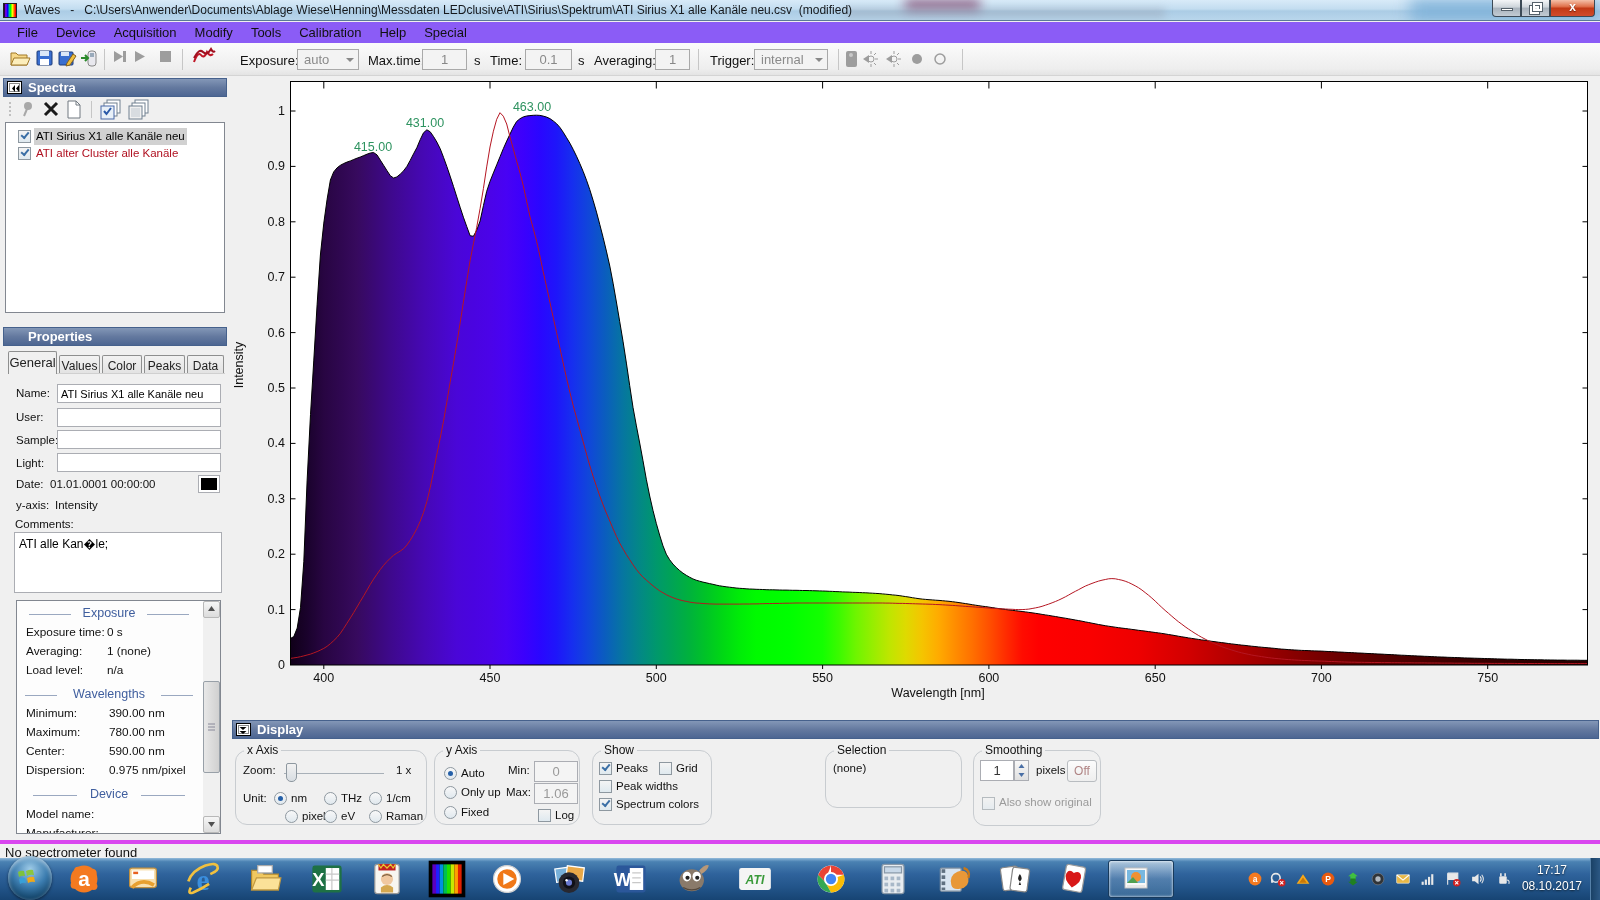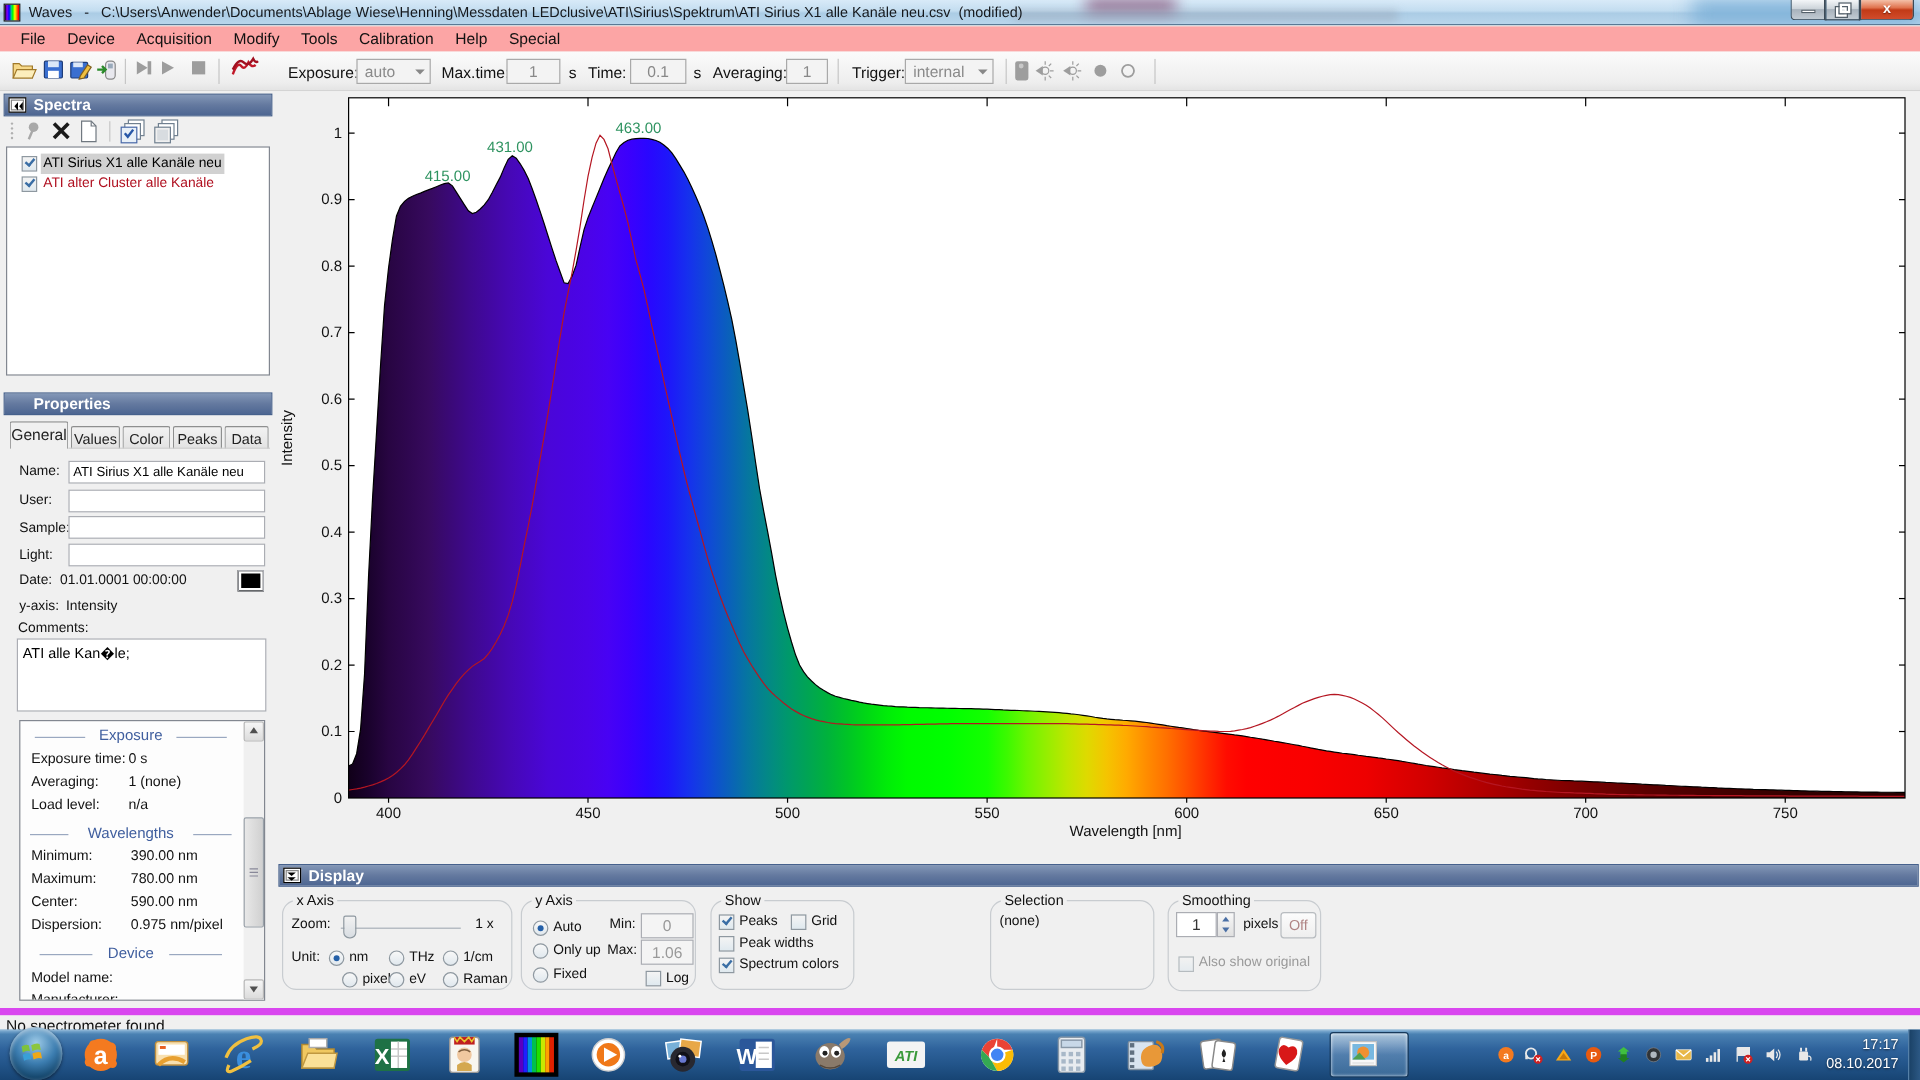--- a/index.html
+++ b/index.html
@@ -14,21 +14,21 @@
 #titletext{position:absolute;left:24px;top:3px;font-size:12px;color:#15181c}
 .winbtns{position:absolute;right:5px;top:0;height:18px;display:flex}
 .winbtn{width:29px;height:17px;border:1px solid #3c4a56;border-top:none;background:linear-gradient(180deg,#f4f6f8 0%,#cdd4da 45%,#a8b2bc 50%,#c2cbd3 100%);position:relative}
 .winbtn.first{border-radius:0 0 0 4px}
 .winbtn.close{width:45px;background:linear-gradient(180deg,#f4c0a8 0%,#e0734e 40%,#c23a16 52%,#d14c2c 100%);border-radius:0 0 4px 0}
 .winbtn .dash{position:absolute;left:8px;top:8px;width:12px;height:3px;background:#fff;border:1px solid #54606a}
 .winbtn .sq{position:absolute;left:11px;top:3px;width:9px;height:8px;border:2px solid #fff;outline:1px solid #54606a;background:transparent}
 .winbtn .sq2{position:absolute;left:8px;top:6px;width:9px;height:8px;border:2px solid #fff;outline:1px solid #54606a;background:linear-gradient(180deg,#e8ecef,#b8c2ca)}
 .winbtn .xx{position:absolute;left:0;top:0;width:100%;text-align:center;color:#fff;font-weight:bold;font-size:12px;text-shadow:0 1px 1px rgba(70,15,0,.65)}
 
-#menubar{position:absolute;left:0;top:22px;width:1600px;height:21px;background:#fca5a5}
+#menubar{position:absolute;left:0;top:22px;width:1600px;height:21px;background:#8b5cf6}
 #menubar span{display:inline-block;padding:3px 9px;font-size:13px;color:#111}
 
 #toolbar{position:absolute;left:0;top:43px;width:1600px;height:33px;background:linear-gradient(180deg,#fbfbfb,#eeeeee 80%,#e4e4e4);border-bottom:1px solid #d4d4d4}
 .tsep{position:absolute;top:6px;width:1px;height:21px;background:#c6c6c6}
 .tlabel{position:absolute;top:10px;font-size:13px;color:#111}
 .tbox{position:absolute;top:6px;height:21px;border:1px solid #a9a9a9;background:#f3f3f3;color:#888;font-size:13px;text-align:center;line-height:19px}
 .tdrop{position:absolute;top:6px;height:21px;border:1px solid #a9a9a9;background:#f3f3f3;color:#8a8a8a;font-size:13px;line-height:19px;padding-left:6px}
 .tdrop .da{position:absolute;right:4px;top:8px;width:0;height:0;border-left:4px solid transparent;border-right:4px solid transparent;border-top:4px solid #888}
 
 .phead{position:absolute;height:19px;background:linear-gradient(180deg,#8397b7 0%,#64799f 50%,#4d6692 100%);border:1px solid #46618c;color:#fff;font-weight:bold;font-size:13px}
@@ -62,26 +62,26 @@
 #disppanel{position:absolute;left:228px;top:718px;width:1372px;height:122px;background:#f0f0f0}
 .gbox{position:absolute;border:1px solid #c8ccd0;border-radius:12px}
 .gbox .gcap{position:absolute;left:8px;top:-8px;background:#f0f0f0;padding:0 3px;font-size:12px;color:#111;white-space:nowrap}
 .dtext{position:absolute;font-size:11.5px;color:#111;white-space:nowrap}
 .radio{position:absolute;width:13px;height:13px;border-radius:50%;border:1px solid #8e98a0;background:linear-gradient(180deg,#f8f8f8,#e0e8ee)}
 .radio.on:after{content:"";position:absolute;left:3px;top:3px;width:5px;height:5px;border-radius:50%;background:#2560a8}
 .dcbx{position:absolute;width:13px;height:13px;background:linear-gradient(180deg,#f4f4f4,#dfe9ef);border:1px solid #8e98a0}
 .dcbx.on:after{content:"";position:absolute;left:2px;top:1px;width:6px;height:3px;border-left:2px solid #3a6ea5;border-bottom:2px solid #3a6ea5;transform:rotate(-50deg)}
 .dbox{position:absolute;height:21px;border:1px solid #abadb3;background:#f4f4f4;color:#999;font-size:13px;text-align:center;line-height:19px}
 
-#statusbar{position:absolute;left:0;top:840px;width:1600px;height:18px;background:#f0f0f0;border-top:6px solid #d946ef;font-size:13px;padding:1px 0 11px 5px;color:#111}
+#statusbar{position:absolute;left:0;top:840px;width:1600px;height:18px;background:#f0f0f0;border-top:4px solid #d946ef;font-size:13px;padding:1px 0 11px 5px;color:#111}
 
 #taskbar{position:absolute;left:0;top:858px;width:1600px;height:42px;background:linear-gradient(180deg,#8db8da 0%,#4a81b2 9%,#2f639c 38%,#225489 70%,#174473 100%)}
 .tbicon{position:absolute;top:3px;width:38px;height:36px;display:flex;align-items:center;justify-content:center}
 .tbicon>svg,.tbicon>div{transform:scale(1.22)}
-#clock{position:absolute;right:18px;top:4px;color:#fff;font-size:12px;text-align:right;line-height:16px;text-shadow:0 1px 2px #123}
+#clock{position:absolute;right:18px;top:4px;color:#fff;font-size:12px;text-align:center;line-height:16px;text-shadow:0 1px 2px #123}
 #showdesk{position:absolute;right:0;top:0;width:10px;height:42px;background:linear-gradient(90deg,#1a4166,#2c5884);border-left:1px solid #5580a8}
 </style></head>
 <body>
 
 <div id="titlebar">
     <div class="blob1"></div>
     <div class="blob2"></div>
     <div class="blob3"></div>
   </div>
 <div id="appico"></div>
@@ -493,21 +493,21 @@
       <div class="gcap">Show</div>
 <div class="dcbx on" style="left:6px;top:11px"></div>
       <div class="dtext" style="left:23px;top:11px">Peaks</div>
 <div class="dcbx" style="left:66px;top:11px"></div>
       <div class="dtext" style="left:83px;top:11px">Grid</div>
 <div class="dcbx" style="left:6px;top:29px"></div>
       <div class="dtext" style="left:23px;top:29px">Peak widths</div>
 <div class="dcbx on" style="left:6px;top:47px"></div>
       <div class="dtext" style="left:23px;top:47px">Spectrum colors</div>
 </div>
-<div class="gbox" style="left:597px;top:32px;width:137px;height:75px">
+<div class="gbox" style="left:597px;top:32px;width:137px;height:58px">
       <div class="gcap">Selection</div>
 <div class="dtext" style="left:7px;top:11px">(none)</div>
 </div>
 <div class="gbox" style="left:745px;top:32px;width:128px;height:76px">
       <div class="gcap">Smoothing</div>
 <div class="dbox" style="left:6px;top:9px;width:34px;background:#fff;color:#333">1</div>
 <div class="abs" style="left:40px;top:9px;width:15px;height:21px;border:1px solid #abadb3;background:linear-gradient(180deg,#f8f8f8,#e0e0e0)"><svg width="13" height="19">
           <path d="M6.5 3 L9.5 7 L3.5 7 Z" fill="#4a6fa5"></path>
           <path d="M6.5 16 L9.5 12 L3.5 12 Z" fill="#4a6fa5"></path>
         </svg></div>

